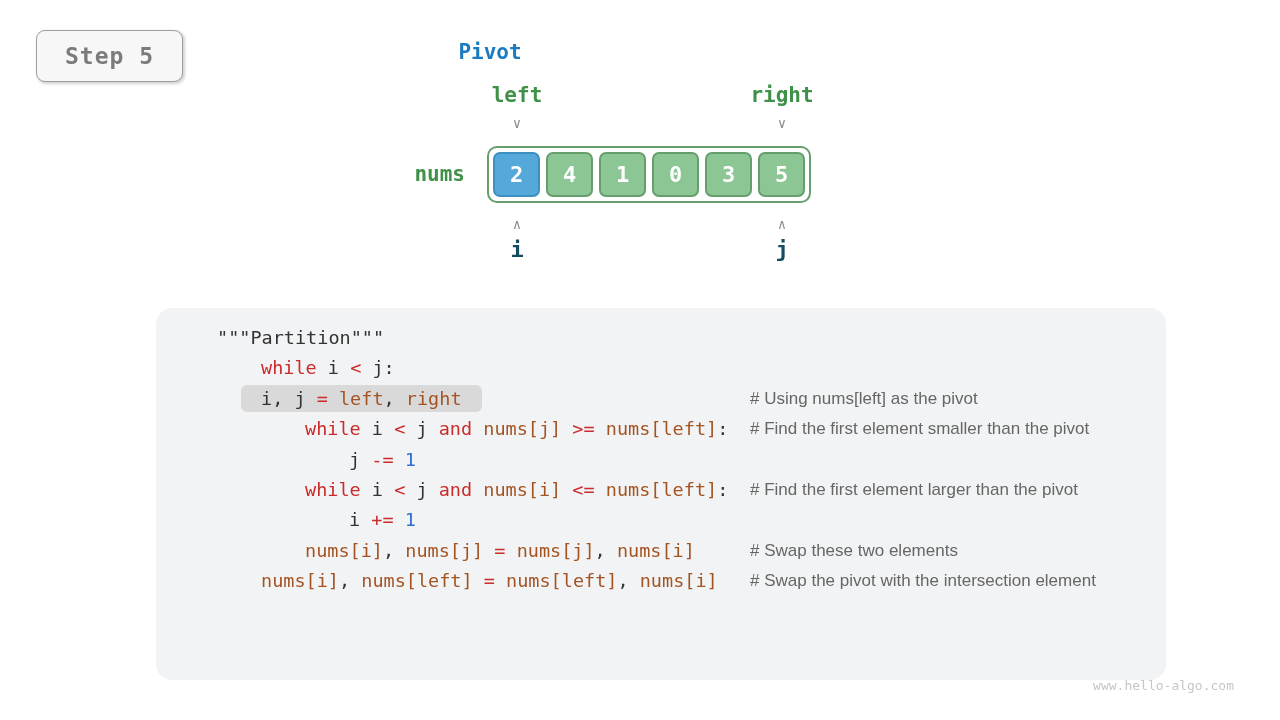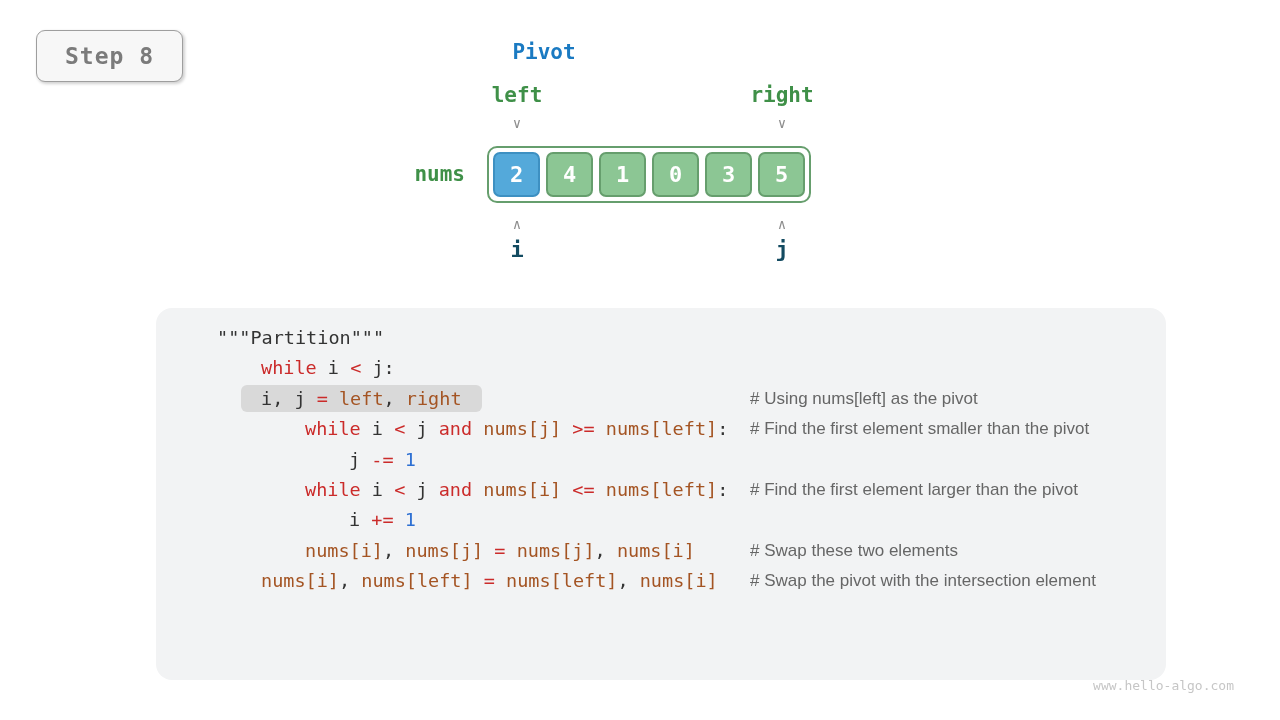--- a/index.html
+++ b/index.html
@@ -48,24 +48,24 @@
     font-family:"Liberation Sans",sans-serif;font-size:17px;color:#666666;white-space:nowrap;}
 
   .watermark{position:absolute;right:46px;top:678px;font-size:13px;color:#c6c6c6;}
 </style>
 </head>
 <body>
 
 <div class="canvas">
 
   <div class="step-badge">
-    <span>Step 8</span>
+    <span>Step 5</span>
   </div>
 
-  <div class="lbl pivot-lbl" style="left:544px;text-align:center;">Pivot</div>
+  <div class="lbl pivot-lbl" style="left:490px;text-align:center;">Pivot</div>
 
   <div class="lbl green-lbl" style="left:517px;top:83px;">left</div>
   <div class="lbl green-lbl" style="left:782px;top:83px;">right</div>
 
   <div class="arrow" style="left:517px;top:115px;">∨</div>
   <div class="arrow" style="left:782px;top:115px;">∨</div>
 
   <div class="nums-lbl">nums</div>
 
   <div class="array-box">

